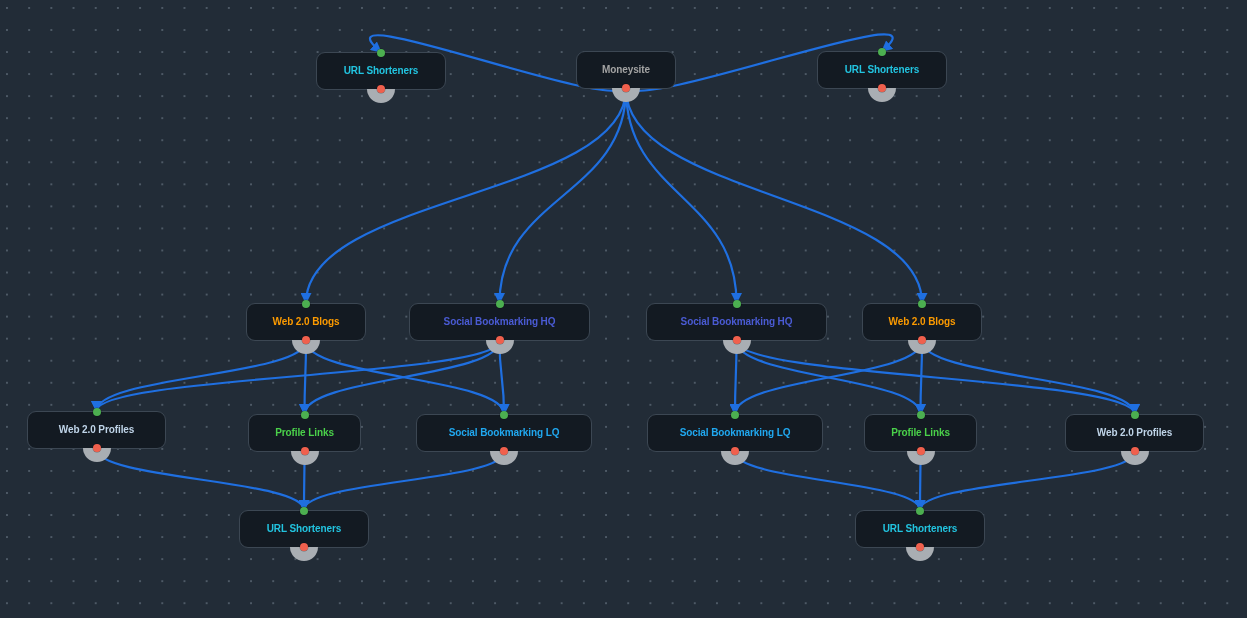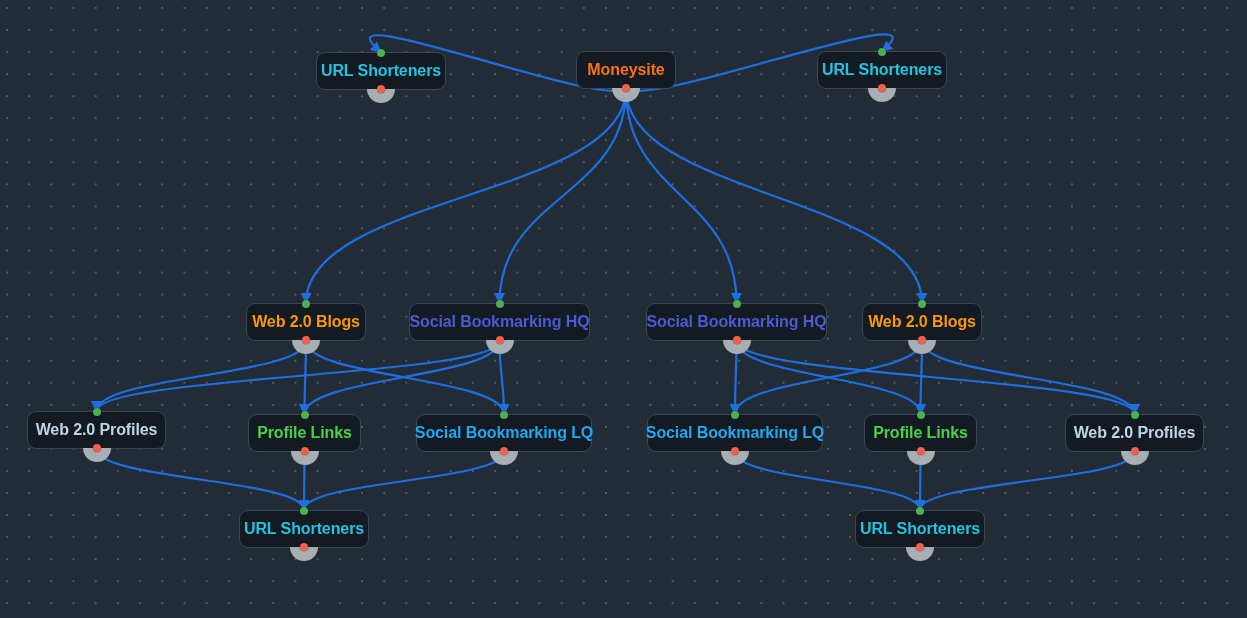--- a/index.html
+++ b/index.html
@@ -37,21 +37,21 @@
     border: 1px solid #3c4753;
     border-radius: 9px;
     height: 38px;
     display: flex;
     align-items: center;
     justify-content: center;
     padding: 0 16px;
     z-index: 5;
   }
   .node-label {
-    font-size: 16px;
+    font-size: 10px;
     font-weight: bold;
     letter-spacing: -0.1px;
     white-space: nowrap;
     line-height: 1;
   }
   
   .port {
     position: absolute;
     width: 8px;
     height: 8px;
@@ -112,21 +112,21 @@
       <path d="M 922 341 C 922 377.5, 1134.5 377.5, 1134.5 414" fill="none" stroke="#1f6fe0" stroke-width="2.2" stroke-linecap="round" marker-end="url(#arrow)"></path>
       <path d="M 96.5 449 C 96.5 479.5, 304 479.5, 304 510" fill="none" stroke="#1f6fe0" stroke-width="2.2" stroke-linecap="round" marker-end="url(#arrow)"></path>
       <path d="M 304.5 452 C 304.5 481, 304 481, 304 510" fill="none" stroke="#1f6fe0" stroke-width="2.2" stroke-linecap="round" marker-end="url(#arrow)"></path>
       <path d="M 504 452 C 504 481, 304 481, 304 510" fill="none" stroke="#1f6fe0" stroke-width="2.2" stroke-linecap="round" marker-end="url(#arrow)"></path>
       <path d="M 735 452 C 735 481, 920 481, 920 510" fill="none" stroke="#1f6fe0" stroke-width="2.2" stroke-linecap="round" marker-end="url(#arrow)"></path>
       <path d="M 920.5 452 C 920.5 481, 920 481, 920 510" fill="none" stroke="#1f6fe0" stroke-width="2.2" stroke-linecap="round" marker-end="url(#arrow)"></path>
       <path d="M 1134.5 452 C 1134.5 481, 920 481, 920 510" fill="none" stroke="#1f6fe0" stroke-width="2.2" stroke-linecap="round" marker-end="url(#arrow)"></path>
     </svg>
   <div id="node-layer">
       <div class="node" style="left: 576px; top: 51px; width: 100px;">
-        <span class="node-label" style="color: #f97316;">Moneysite</span>
+        <span class="node-label" style="color: #a3a3a3;">Moneysite</span>
         <div class="out-badge"></div>
         <div class="port port-out"></div>
       </div>
       <div class="node" style="left: 316px; top: 52px; width: 130px;">
         <span class="node-label" style="color: rgb(34, 196, 224);">URL Shorteners</span>
         <div class="out-badge"></div>
         <div class="port port-in"></div>
         <div class="port port-out"></div>
       </div>
       <div class="node" style="left: 817px; top: 51px; width: 130px;">

